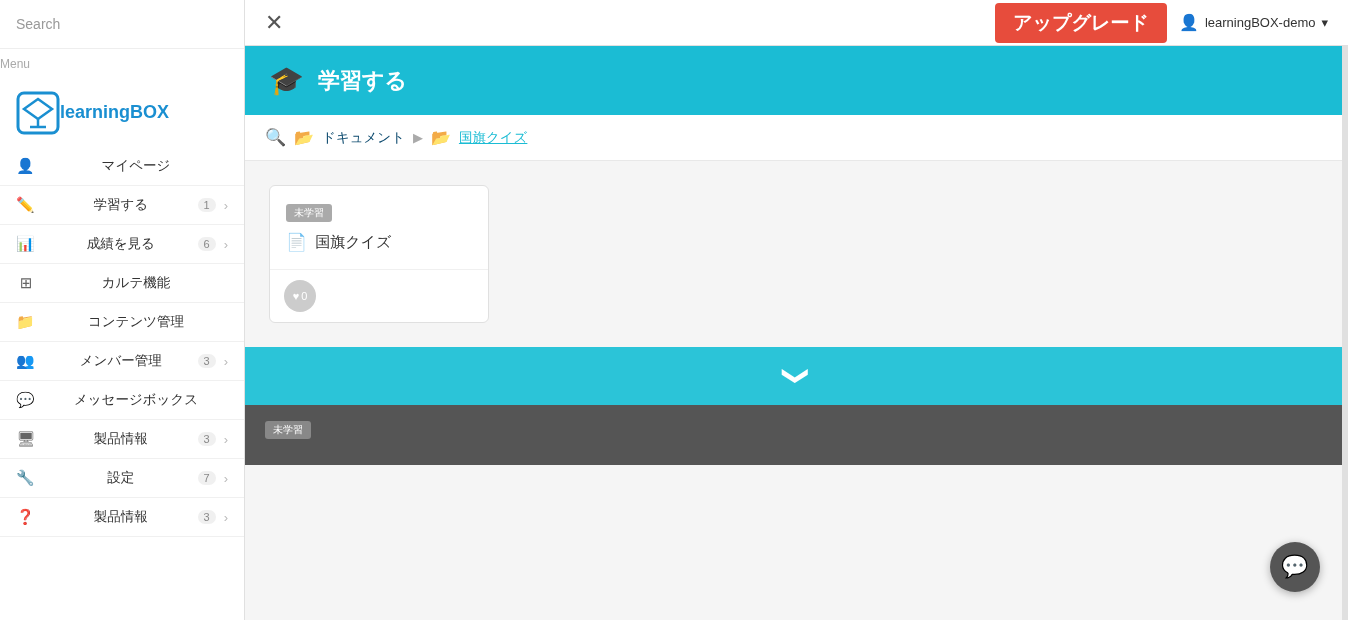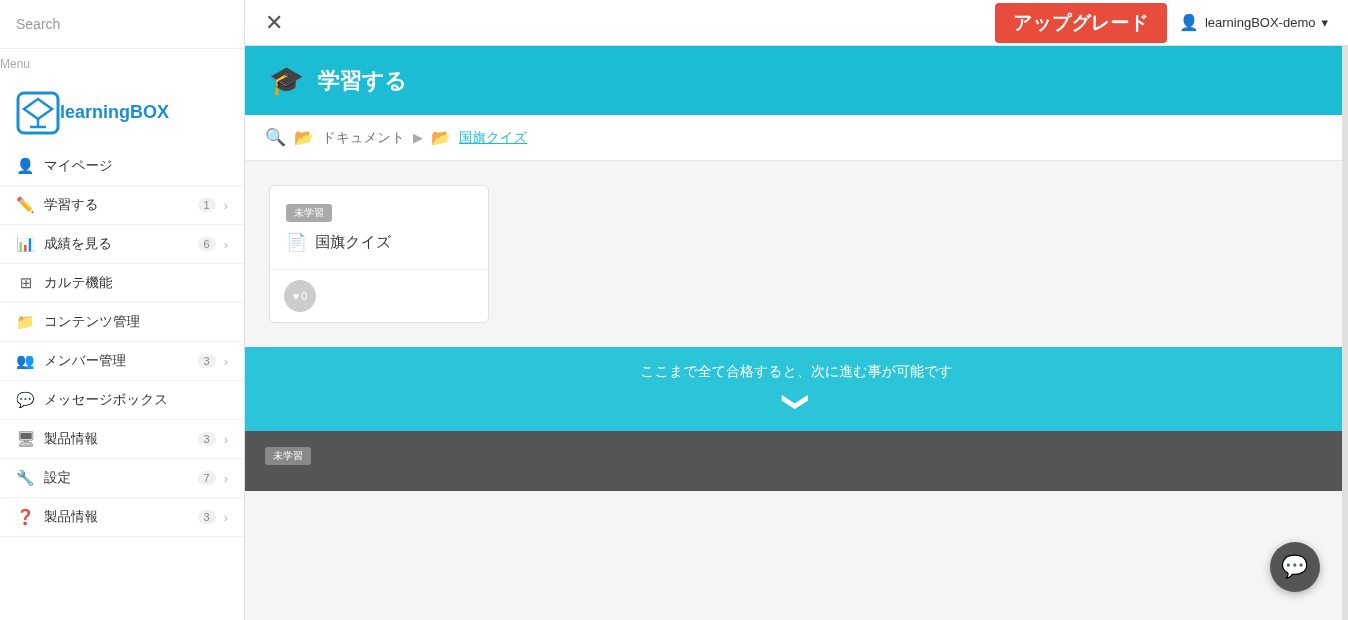--- a/index.html
+++ b/index.html
@@ -66,21 +66,21 @@
     .nav-icon {
       width: 20px;
       margin-right: 8px;
       display: flex;
       align-items: center;
       justify-content: center;
       color: #666;
       font-size: 15px;
     }
 
-    .nav-label { flex: 1; }
+    .nav-label { flex: 1; text-align: center; }
 
     .nav-badge {
       background: #f0f0f0;
       color: #888;
       font-size: 11px;
       padding: 1px 6px;
       border-radius: 10px;
       margin-right: 4px;
     }
 
@@ -189,21 +189,21 @@
       font-size: 17px;
     }
 
     .breadcrumb-folder-icon {
       color: #f0a500;
       font-size: 16px;
     }
 
     .breadcrumb-text {
       font-size: 13.5px;
-      color: #737373;
+      color: #0c4a6e;
     }
 
     .breadcrumb-arrow {
       color: #aaa;
       font-size: 13px;
     }
 
     .breadcrumb-active {
       color: #1bbcd4;
       font-size: 13.5px;
@@ -465,21 +465,20 @@
         <div class="card-footer">
           <div class="heart-badge">
             <span>♥</span>
             <span>0</span>
           </div>
         </div>
       </div>
     </div>
 
     <div class="progress-section">
-      <div class="progress-text">ここまで全て合格すると、次に進む事が可能です</div>
       <div class="chevron-down" style="font-size:26px; transform:rotate(90deg); display:inline-block;">❯</div>
     </div>
 
     <div class="dark-section">
       <span class="dark-card-badge">未学習</span>
     </div>
   </div>
 
   <div class="main-scrollbar"></div>
 </div>

